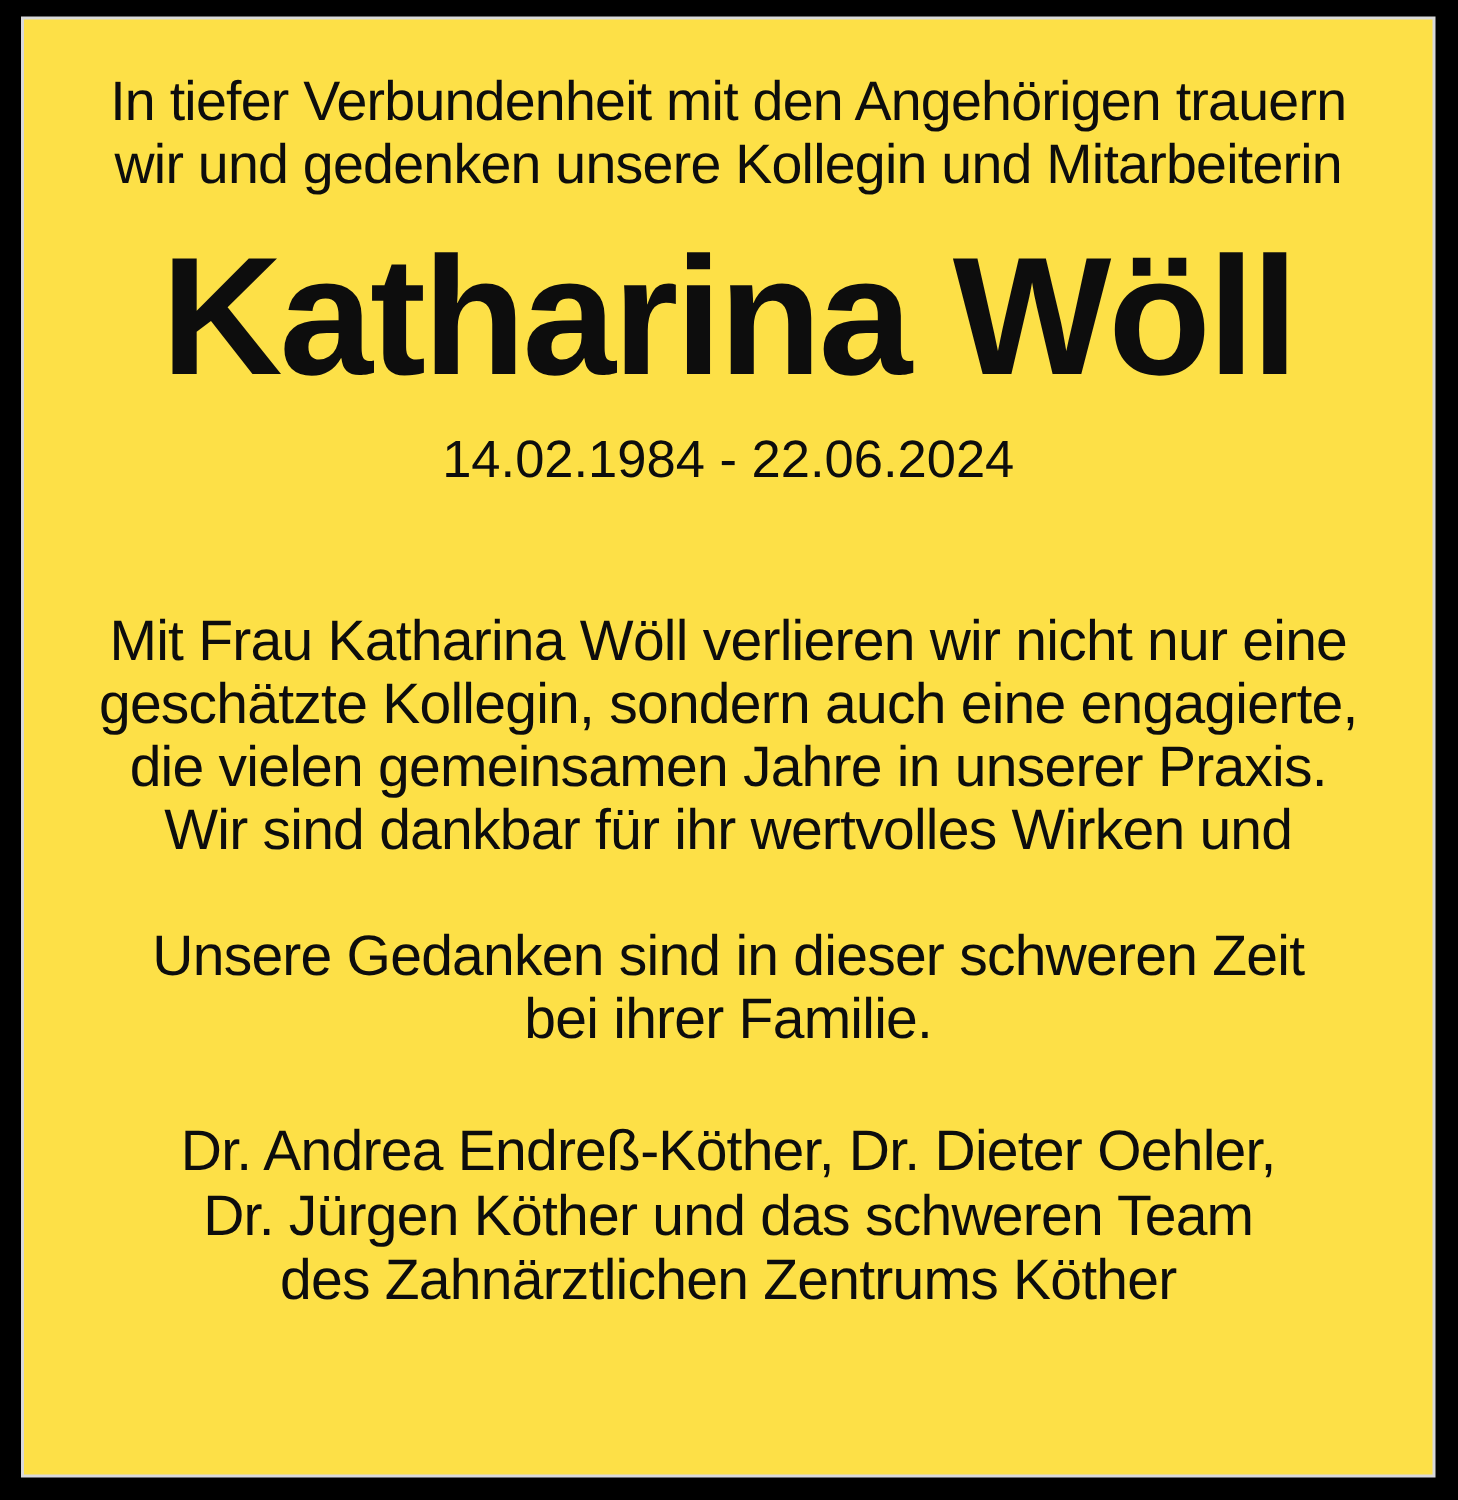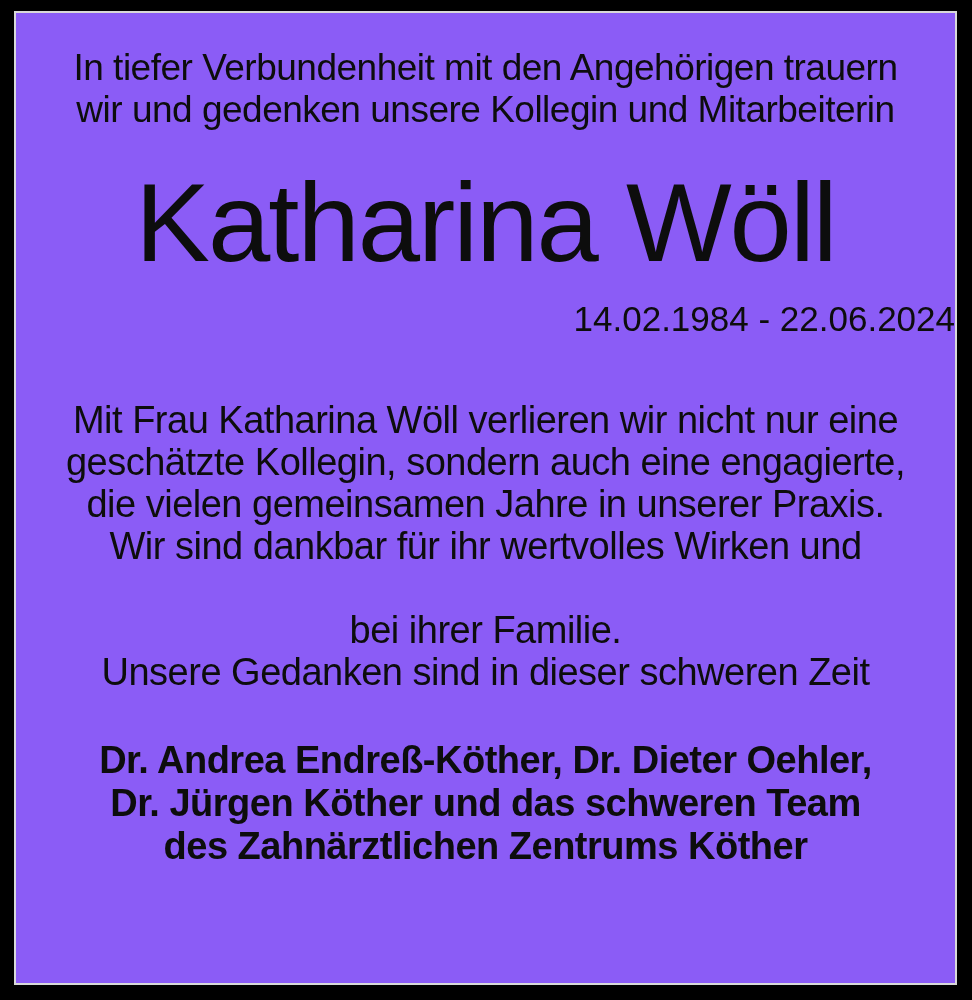--- a/index.html
+++ b/index.html
@@ -11,70 +11,69 @@
     position: relative;
     width: 972px;
     height: 1000px;
     background: #000000;
     box-sizing: border-box;
     padding: 13px 17px 17px 16px;
   }
   .sheet {
     width: 100%;
     height: 100%;
-    background: #8b5cf6;
+    background: #fde047;
     box-shadow: 0 0 0 2px #d9d9d9;
     box-sizing: border-box;
     text-align: center;
     overflow: hidden;
     font-family: "Liberation Sans", "DejaVu Sans", sans-serif;
     color: #0d0d0d;
   }
   .intro {
     padding-top: 34px;
     font-size: 37px;
     line-height: 42px;
     font-weight: 400;
     letter-spacing: -0.5px;
   }
   .name-title {
-    margin-top: 36px;
+    margin-top: 24px;
     font-size: 112px;
     line-height: 112px;
-    font-weight: 400;
+    font-weight: 700;
     letter-spacing: -2px;
     white-space: nowrap;
   }
   .dates {
     margin-top: 20px;
     font-size: 35px;
     line-height: 40px;
     font-weight: 400;
     letter-spacing: 0px;
-    text-align: right;
   }
   .tribute {
-    margin-top: 60px;
+    margin-top: 80px;
     font-size: 38px;
     line-height: 42px;
     font-weight: 400;
     letter-spacing: -0.5px;
   }
   .condolence {
     margin-top: 42px;
     font-size: 38px;
     line-height: 42px;
     font-weight: 400;
     letter-spacing: -0.5px;
   }
   .signature {
     margin-top: 46px;
     font-size: 38px;
     line-height: 43px;
-    font-weight: 700;
+    font-weight: 400;
     letter-spacing: -0.5px;
   }
   .line {
     white-space: nowrap;
   }
 </style>
 </head>
 <body>
 
 <div class="frame">
@@ -90,22 +89,22 @@
     <div class="dates">14.02.1984 - 22.06.2024</div>
 
     <div class="tribute">
       <div class="line">Mit Frau Katharina Wöll verlieren wir nicht nur eine</div>
       <div class="line">geschätzte Kollegin, sondern auch eine engagierte,</div>
       <div class="line">die vielen gemeinsamen Jahre in unserer Praxis.</div>
       <div class="line">Wir sind dankbar für ihr wertvolles Wirken und</div>
     </div>
 
     <div class="condolence">
+      <div class="line">Unsere Gedanken sind in dieser schweren Zeit</div>
       <div class="line">bei ihrer Familie.</div>
-      <div class="line">Unsere Gedanken sind in dieser schweren Zeit</div>
     </div>
 
     <div class="signature">
       <div class="line">Dr. Andrea Endreß-Köther, Dr. Dieter Oehler,</div>
       <div class="line">Dr. Jürgen Köther und das schweren Team</div>
       <div class="line">des Zahnärztlichen Zentrums Köther</div>
     </div>
 
   </div>
 </div>

